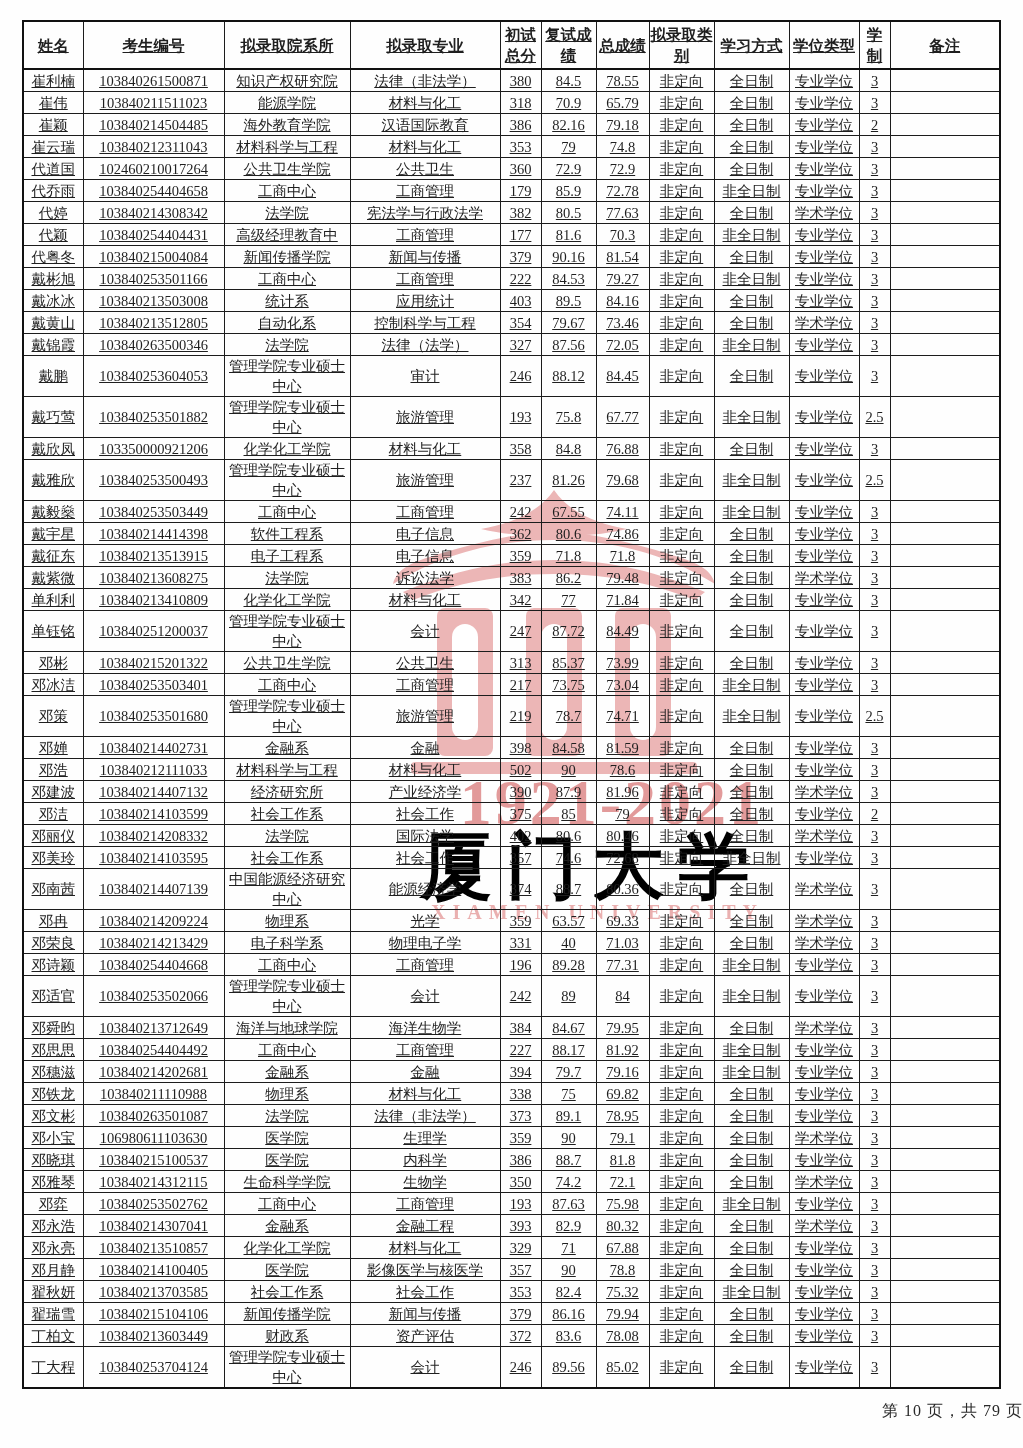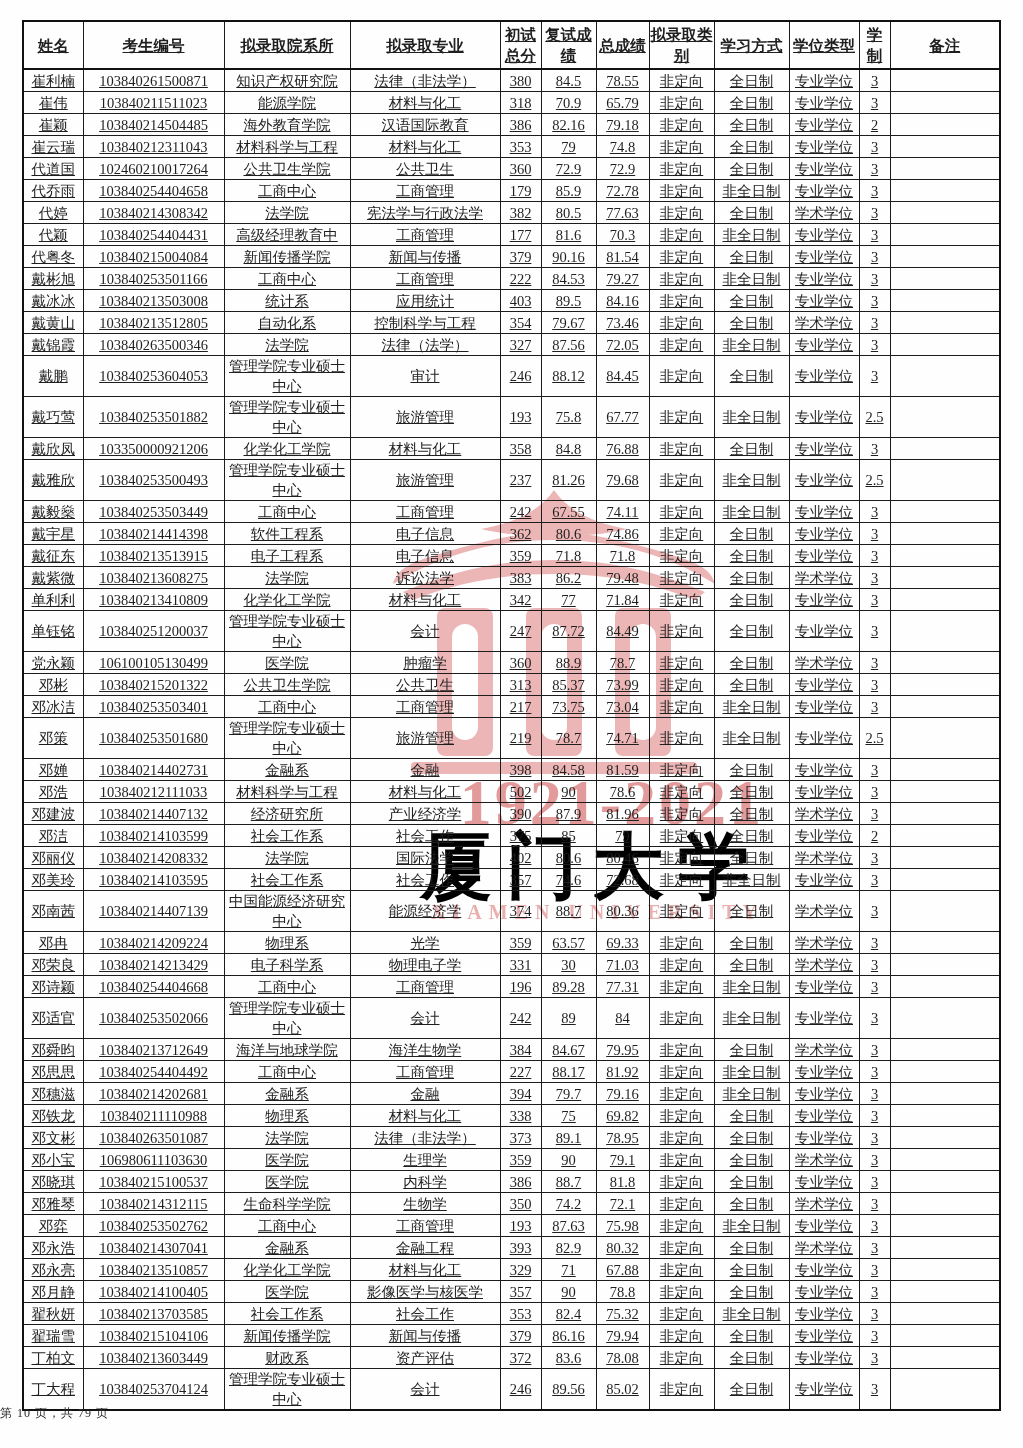--- a/index.html
+++ b/index.html
@@ -41,21 +41,21 @@
     font-size:15.5px;font-weight:bold;
     line-height:21px;padding:2px 1px;
     border-bottom:2px solid #111;
   }
   .admission td{
     font-size:14.5px;line-height:20px;height:21px;
   }
   
   .footer{
     position:absolute;left:0;bottom:26px;width:1023px;
-    text-align:left;font-size:12px;color:#2a2a2a;
+    text-align:right;font-size:16px;color:#2a2a2a;
     letter-spacing:1px;z-index:1;
   }
 </style>
 </head>
 <body>
 
 <div class="page">
 
   <div class="watermark">
     <svg class="wm-icon" width="330" height="288" viewBox="0 0 330 288" xmlns="http://www.w3.org/2000/svg">
@@ -432,34 +432,20 @@
           <td>247</td>
           <td>87.72</td>
           <td>84.49</td>
           <td>非定向</td>
           <td>全日制</td>
           <td>专业学位</td>
           <td>3</td>
           <td></td>
         </tr>
         <tr>
-          <td>党永颖</td>
-          <td>106100105130499</td>
-          <td>医学院</td>
-          <td>肿瘤学</td>
-          <td>360</td>
-          <td>88.9</td>
-          <td>78.7</td>
-          <td>非定向</td>
-          <td>全日制</td>
-          <td>学术学位</td>
-          <td>3</td>
-          <td></td>
-        </tr>
-        <tr>
           <td>邓彬</td>
           <td>103840215201322</td>
           <td>公共卫生学院</td>
           <td>公共卫生</td>
           <td>313</td>
           <td>85.37</td>
           <td>73.99</td>
           <td>非定向</td>
           <td>全日制</td>
           <td>专业学位</td>
@@ -605,21 +591,21 @@
           <td>学术学位</td>
           <td>3</td>
           <td></td>
         </tr>
         <tr>
           <td>邓荣良</td>
           <td>103840214213429</td>
           <td>电子科学系</td>
           <td>物理电子学</td>
           <td>331</td>
-          <td>30</td>
+          <td>40</td>
           <td>71.03</td>
           <td>非定向</td>
           <td>全日制</td>
           <td>学术学位</td>
           <td>3</td>
           <td></td>
         </tr>
         <tr>
           <td>邓诗颖</td>
           <td>103840254404668</td>

